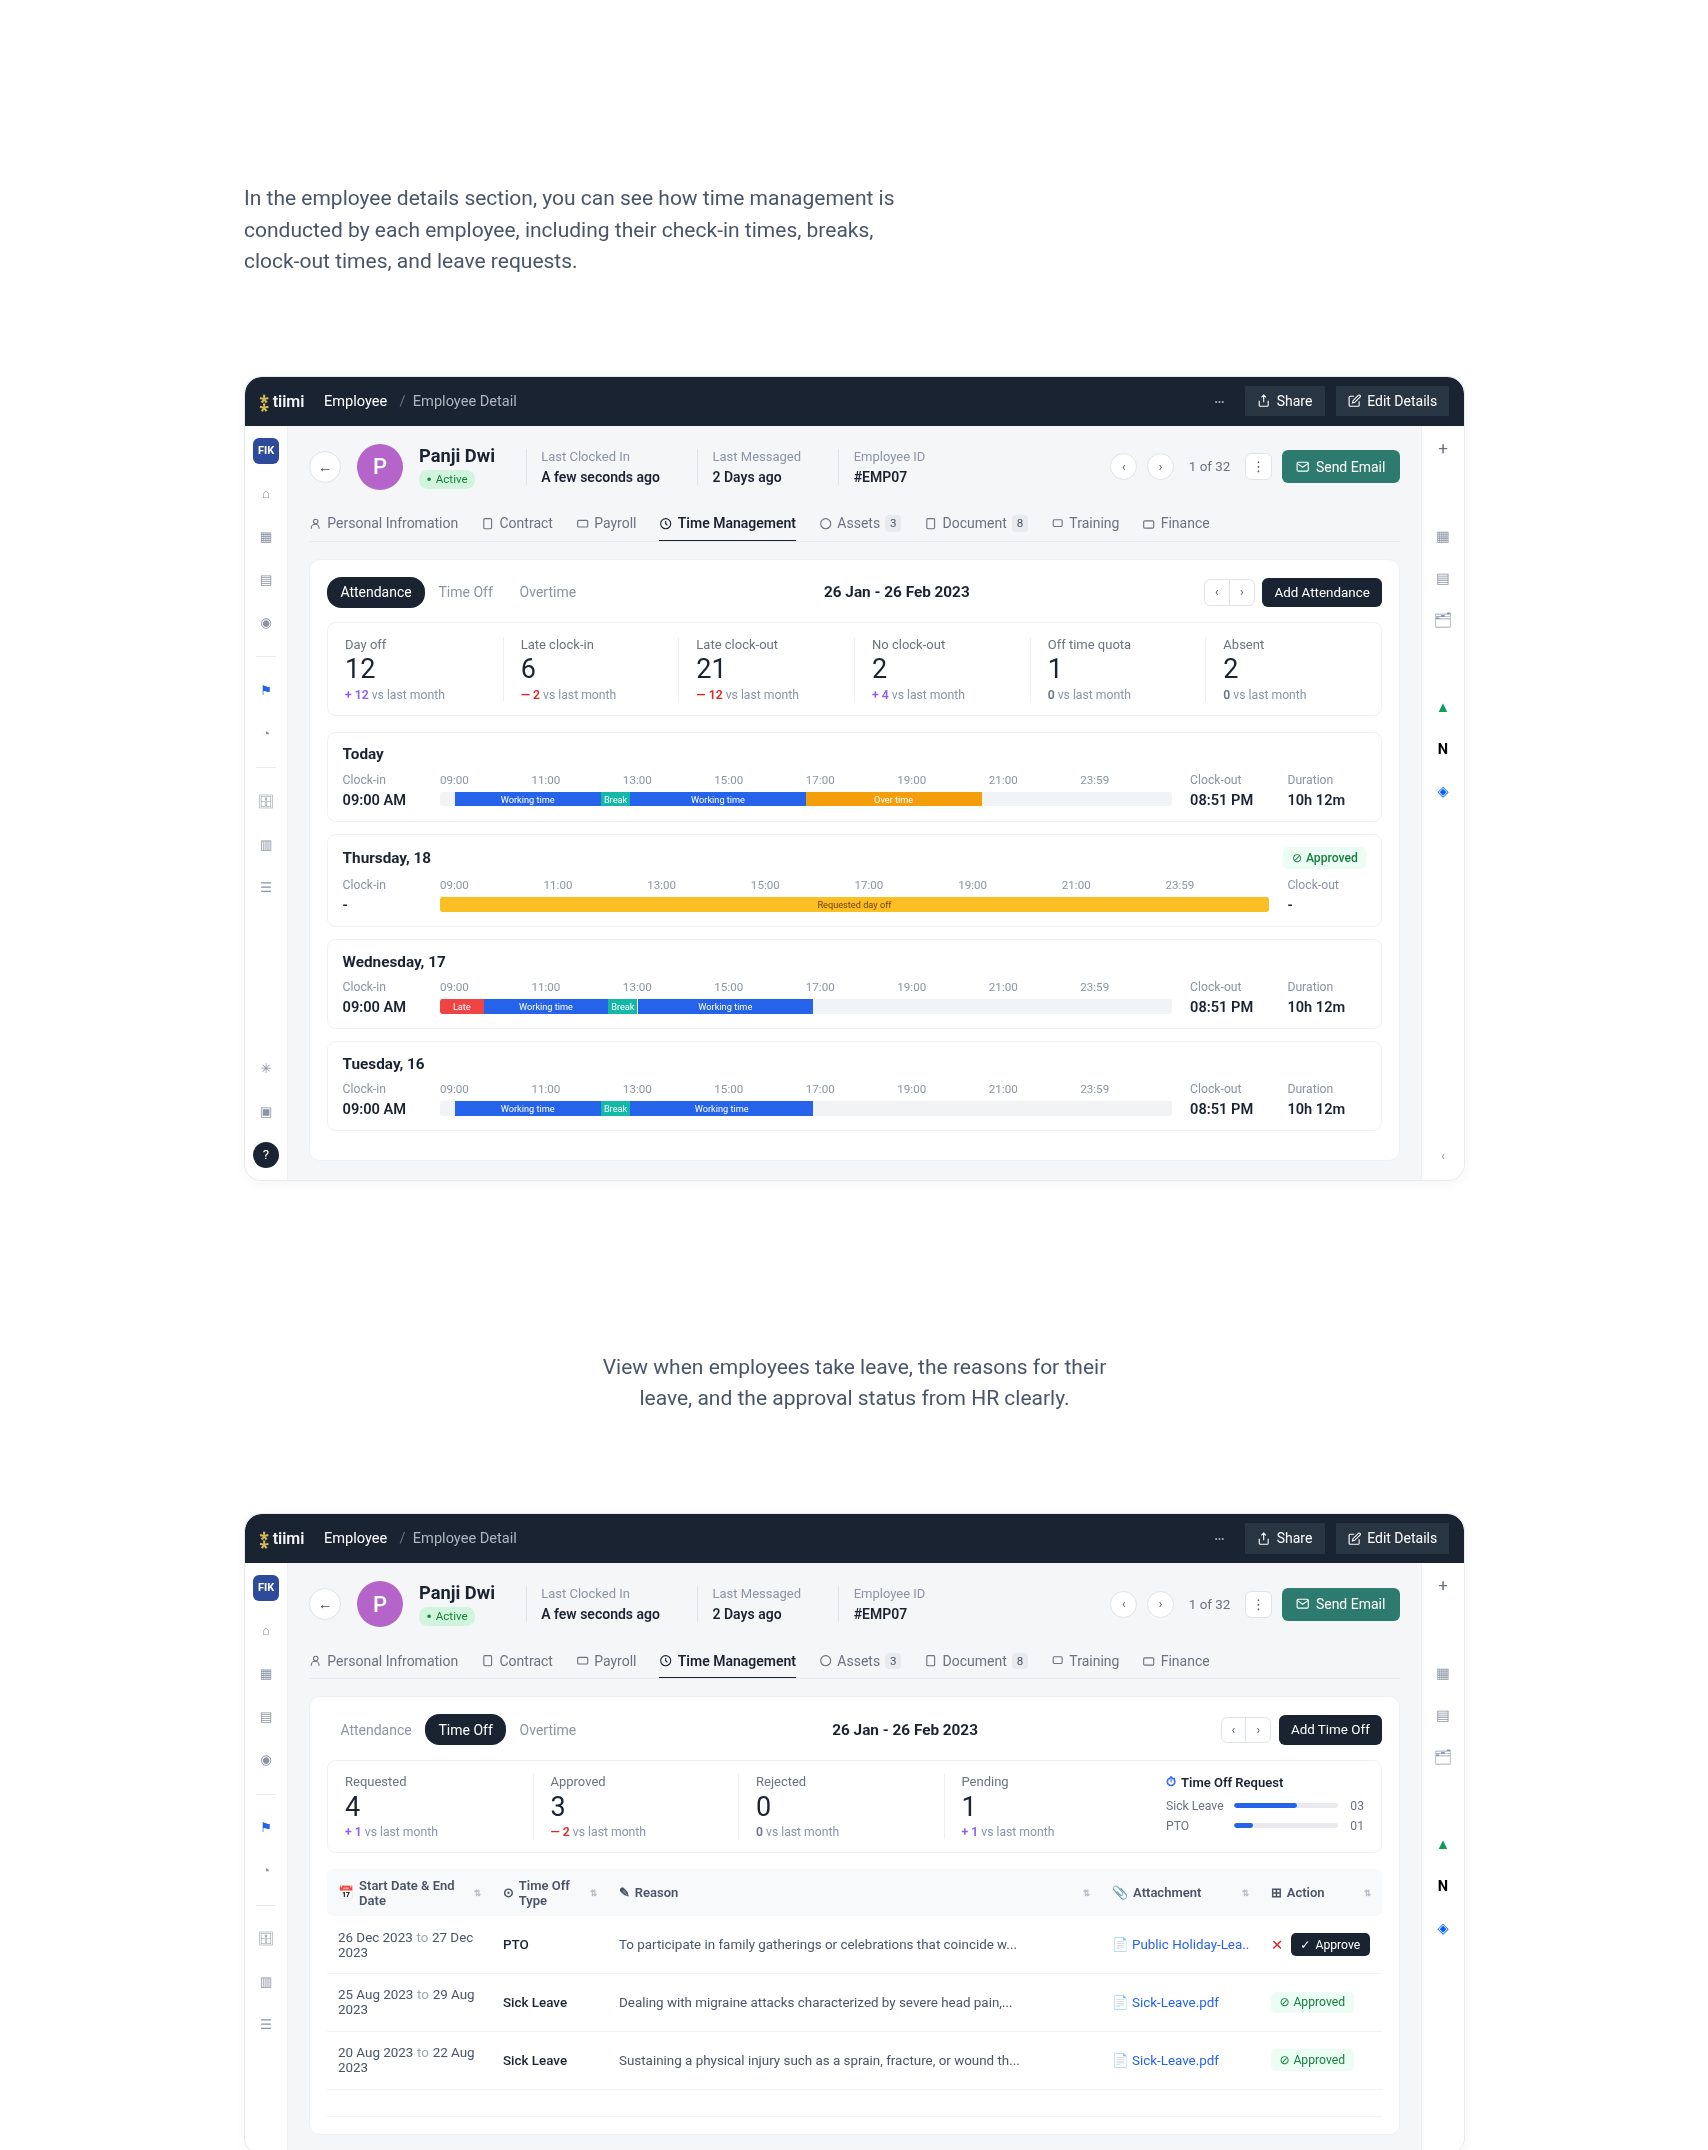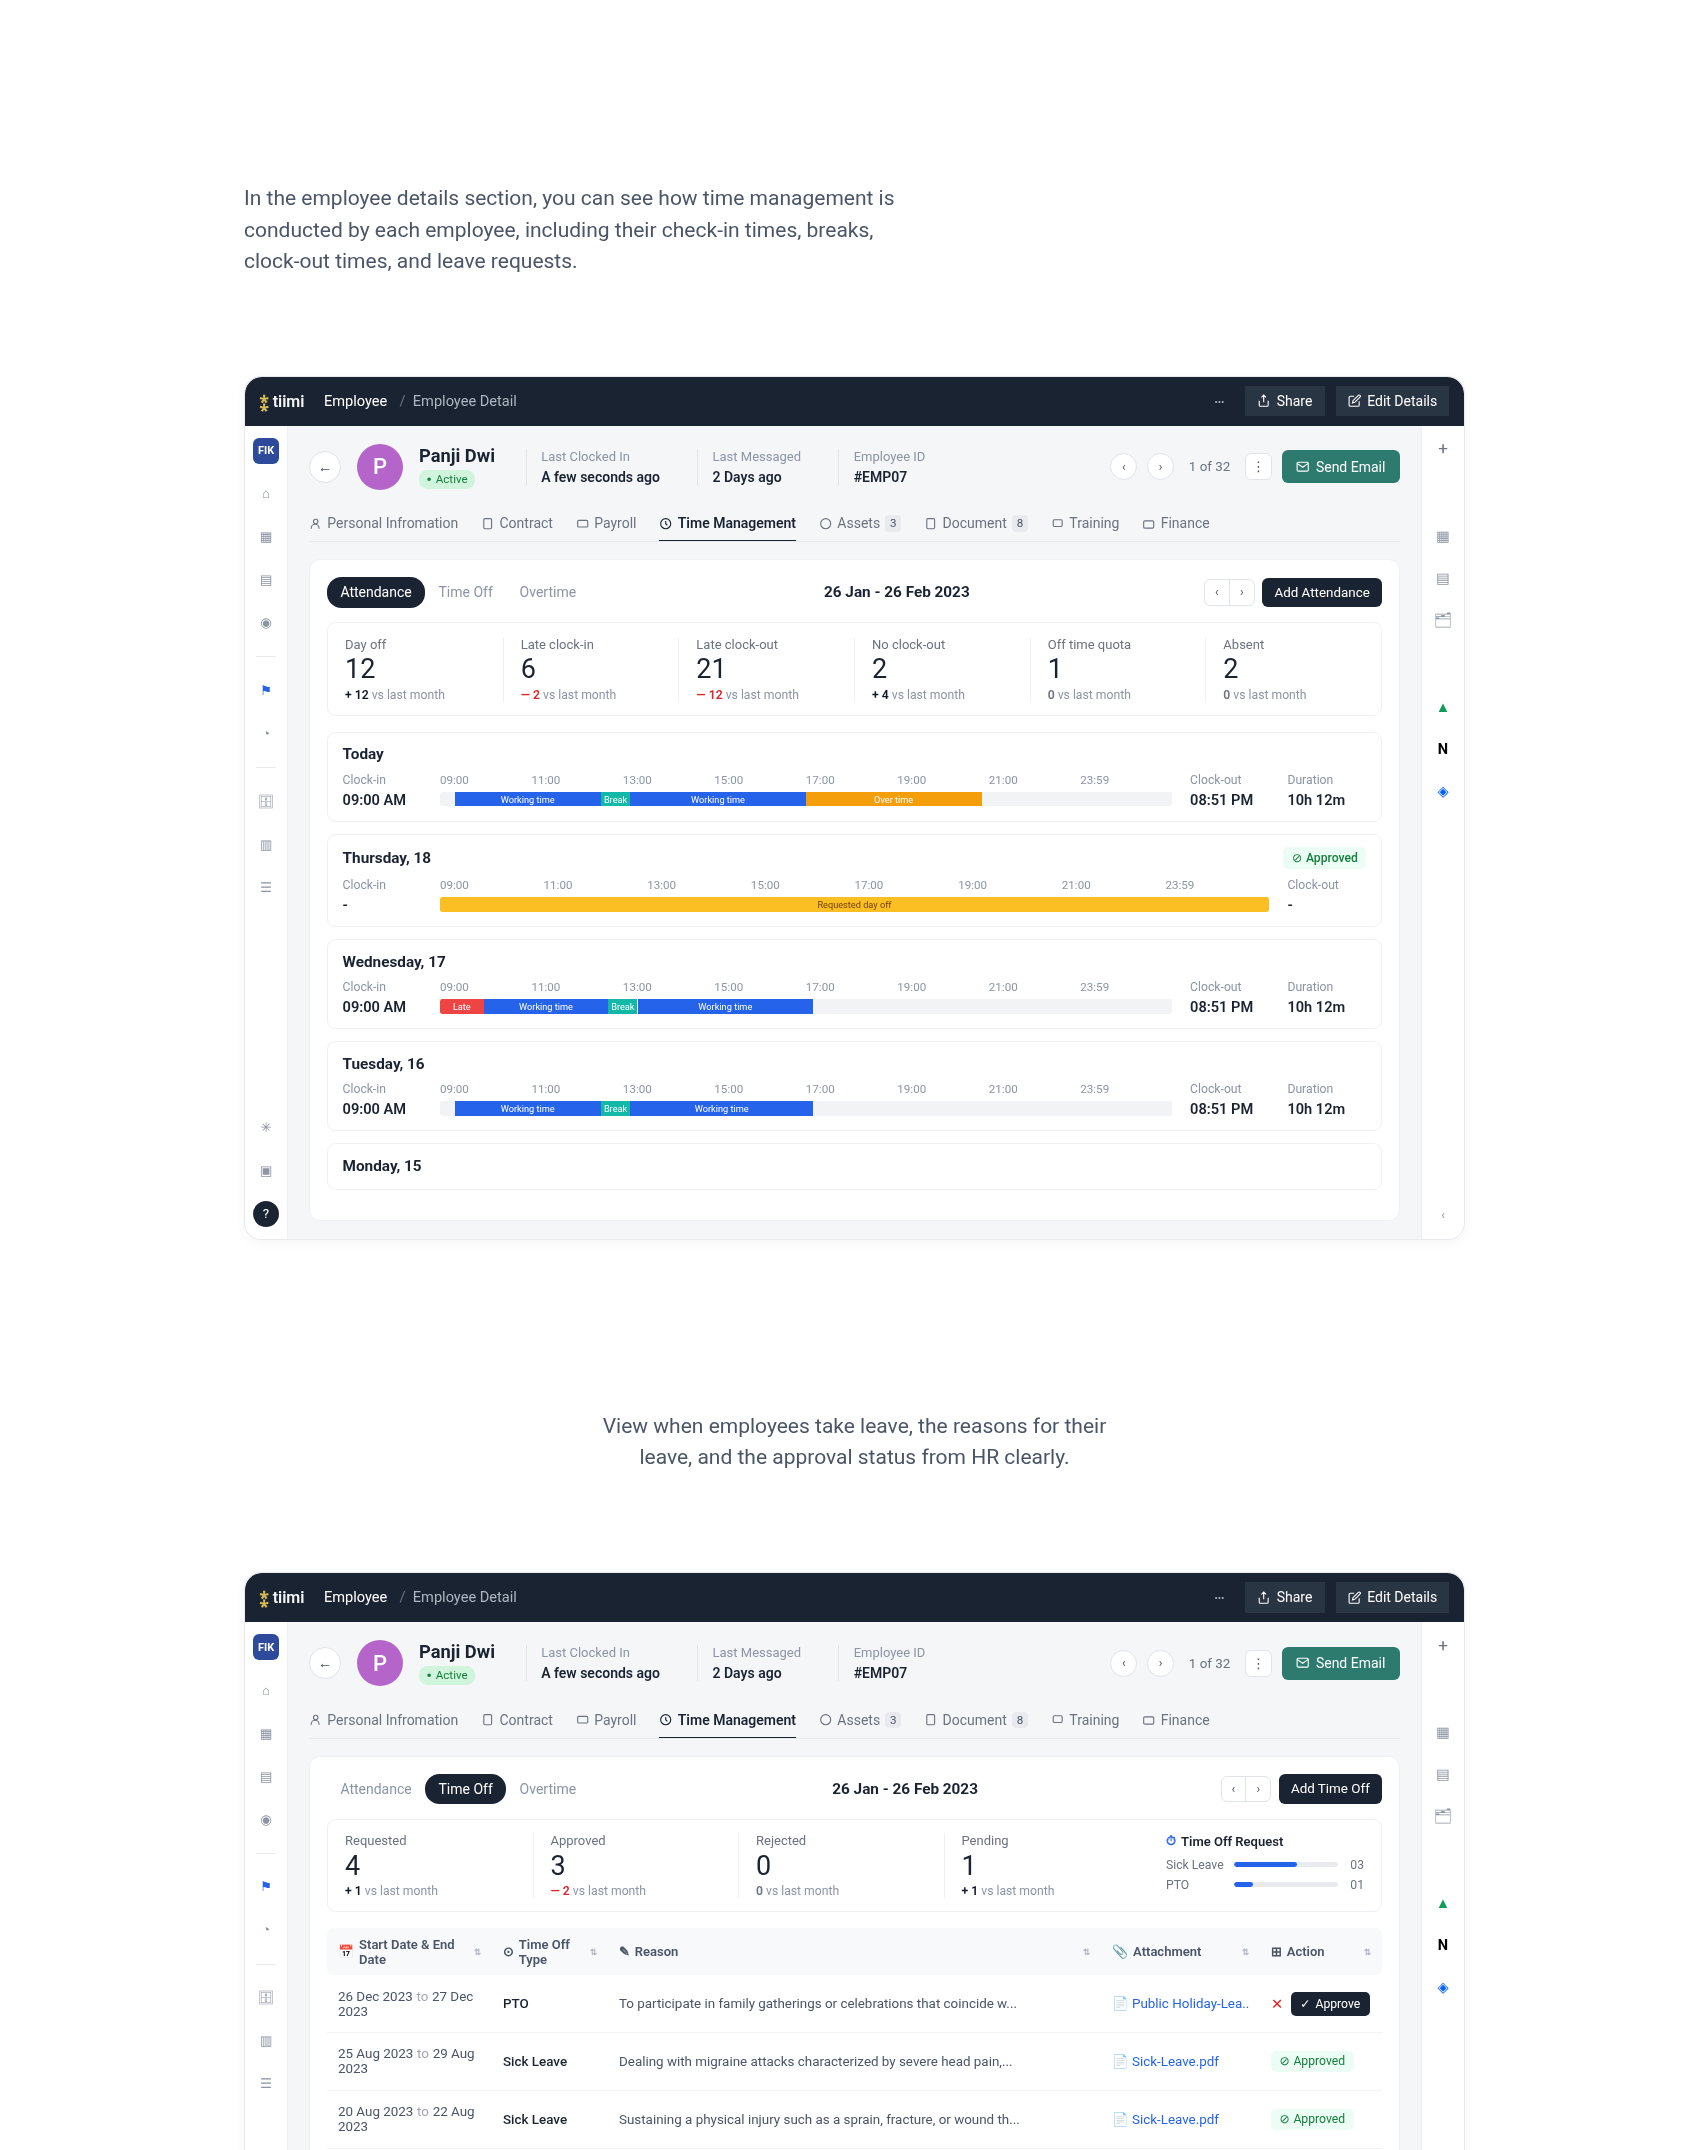--- a/index.html
+++ b/index.html
@@ -57,21 +57,21 @@
 .nav-arrows{display:flex;border:0.6px solid #e0e3e8;border-radius:6.1px;overflow:hidden;background:#fff}
 .nav-arrows span{width:24.4px;height:24.4px;display:flex;align-items:center;justify-content:center;font-size:12.2px;color:#4a5568;cursor:pointer}
 .nav-arrows span:first-child{border-right:0.6px solid #e0e3e8}
 .add-btn{background:#1a2332;color:#fff;padding:7.3px 12.2px;border-radius:6.1px;font-size:13.4px;border:none;cursor:pointer}
 .stats-row{display:flex;border:0.6px solid #eef0f3;border-radius:8.5px;padding:13.4px 0;margin-bottom:16px}
 .stat{flex:1;padding:0 17px;border-right:0.6px solid #eef0f3}
 .stat:last-child{border-right:none}
 .stat-label{font-size:13px;color:#6b7280;margin-bottom:3.7px}
 .stat-value{font-size:27px;font-weight:400;color:#1a2332;margin-bottom:2.4px;line-height:1.1}
 .stat-delta{font-size:12.2px}
-.stat-delta .up{color:#0f172a;font-weight:600}
+.stat-delta .up{color:#8b5cf6;font-weight:600}
 .stat-delta .down{color:#dc2626;font-weight:600}
 .stat-delta .neutral{color:#6b7280;font-weight:600}
 .stat-delta .suffix{color:#8b95a5}
 .day-block{border:0.6px solid #eef0f3;border-radius:8.5px;padding:12.2px 14.6px;margin-bottom:12.2px}
 .day-title{font-size:15.3px;font-weight:700;color:#1a2332;margin-bottom:9.8px;display:flex;align-items:center}
 .approved-badge{margin-left:auto;background:#ecfdf5;color:#15803d;font-size:12.2px;padding:3.7px 8.5px;border-radius:4.9px;display:flex;align-items:center;gap:3.7px;font-weight:500}
 .approved-badge::before{content:"⊘";color:#15803d}
 .timeline-row{display:flex;align-items:flex-start;gap:18.3px}
 .tl-side{min-width:79px}
 .tl-side-label{font-size:12.2px;color:#8b95a5;margin-bottom:3.7px}
@@ -441,23 +441,20 @@
       <div class="tl-side">
                   <div class="tl-side-label">Clock-out</div>
                   <div class="tl-side-value">08:51 PM</div>
                 </div>
    <div class="tl-side">
                   <div class="tl-side-label">Duration</div>
                   <div class="tl-side-value">10h 12m</div>
                 </div>
     </div>
   </div>
-            <div class="day-block" style="padding-bottom:4.9px">
-              <div class="day-title">Monday, 15</div>
-            </div>
           </div>
       </div>
     </div>
 
     <div class="sidebar-r">
       <div class="sb-r-item plus-icon">+</div>
       <div style="height:24.4px"></div>
       <div class="sb-r-item">▦</div>
       <div class="sb-r-item">▤</div>
       <div class="sb-r-item">🗂</div>

